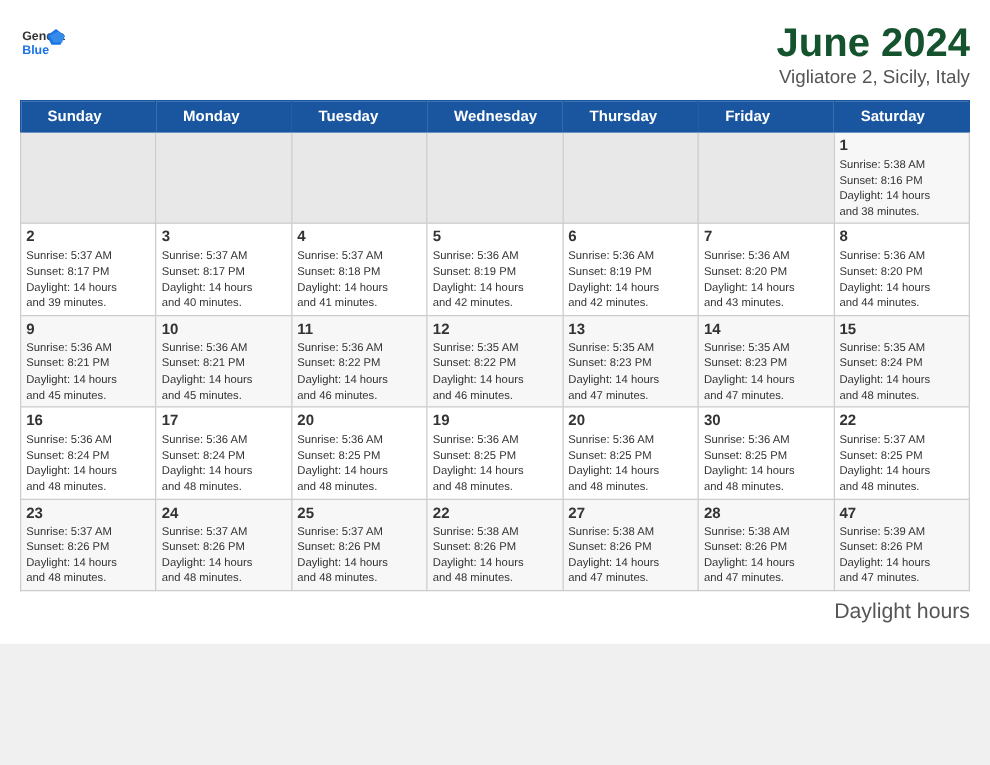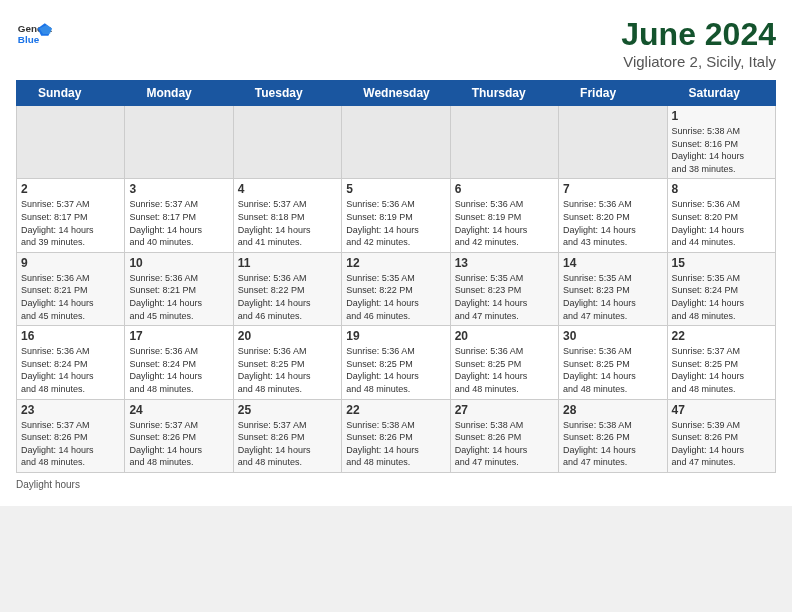--- a/index.html
+++ b/index.html
@@ -83,23 +83,23 @@
       line-height: 1.4;
     }
     .empty-cell {
       background: #e8e8e8 !important;
     }
     .last-row td {
       height: 55px;
     }
     .footer-note {
       margin-top: 6px;
-      font-size: 10px;
+      font-size: 17px;
       color: #555;
-      text-align: left;
+      text-align: right;
     }
   </style>
 </head>
 <body>
 
 <div class="page">
 
   <div class="header">
     <div class="logo">
       <svg class="logo-icon" viewBox="0 0 40 40">

